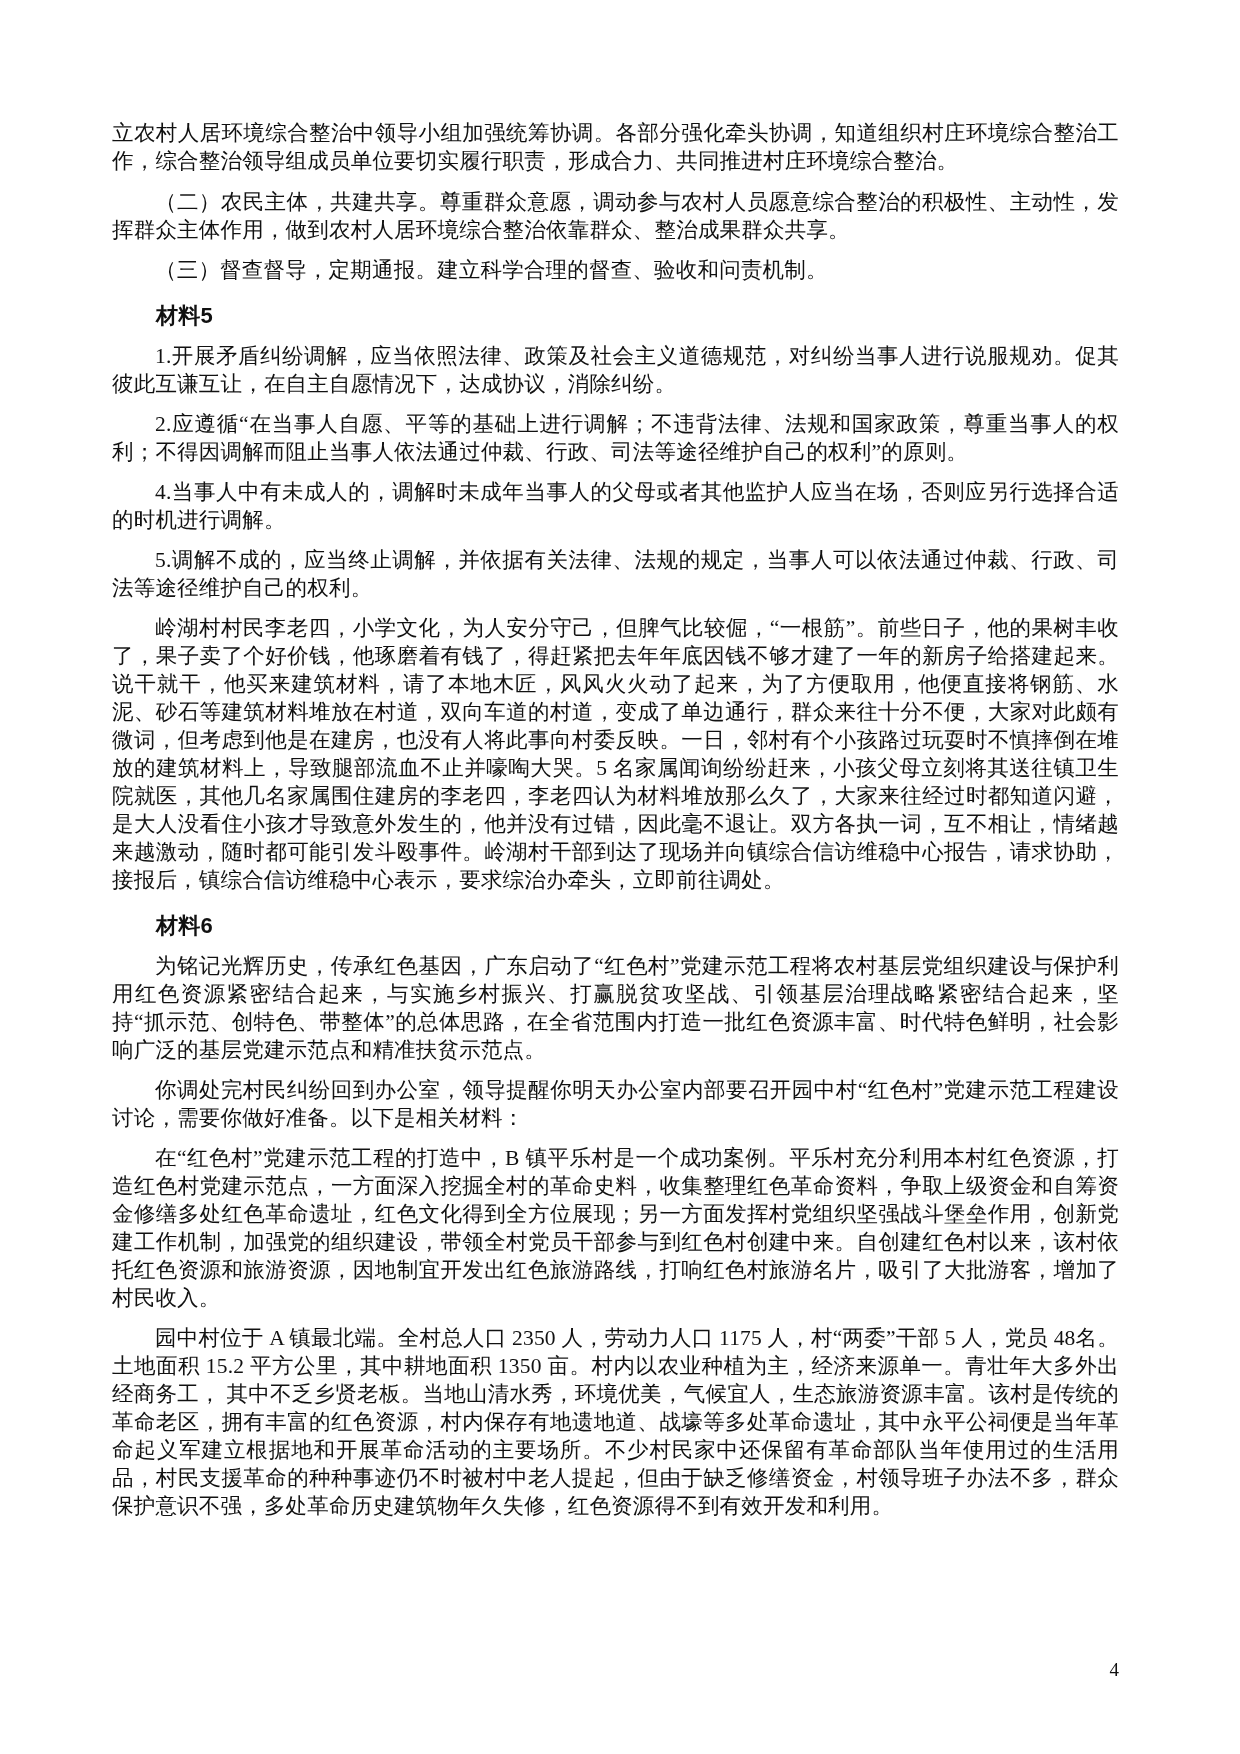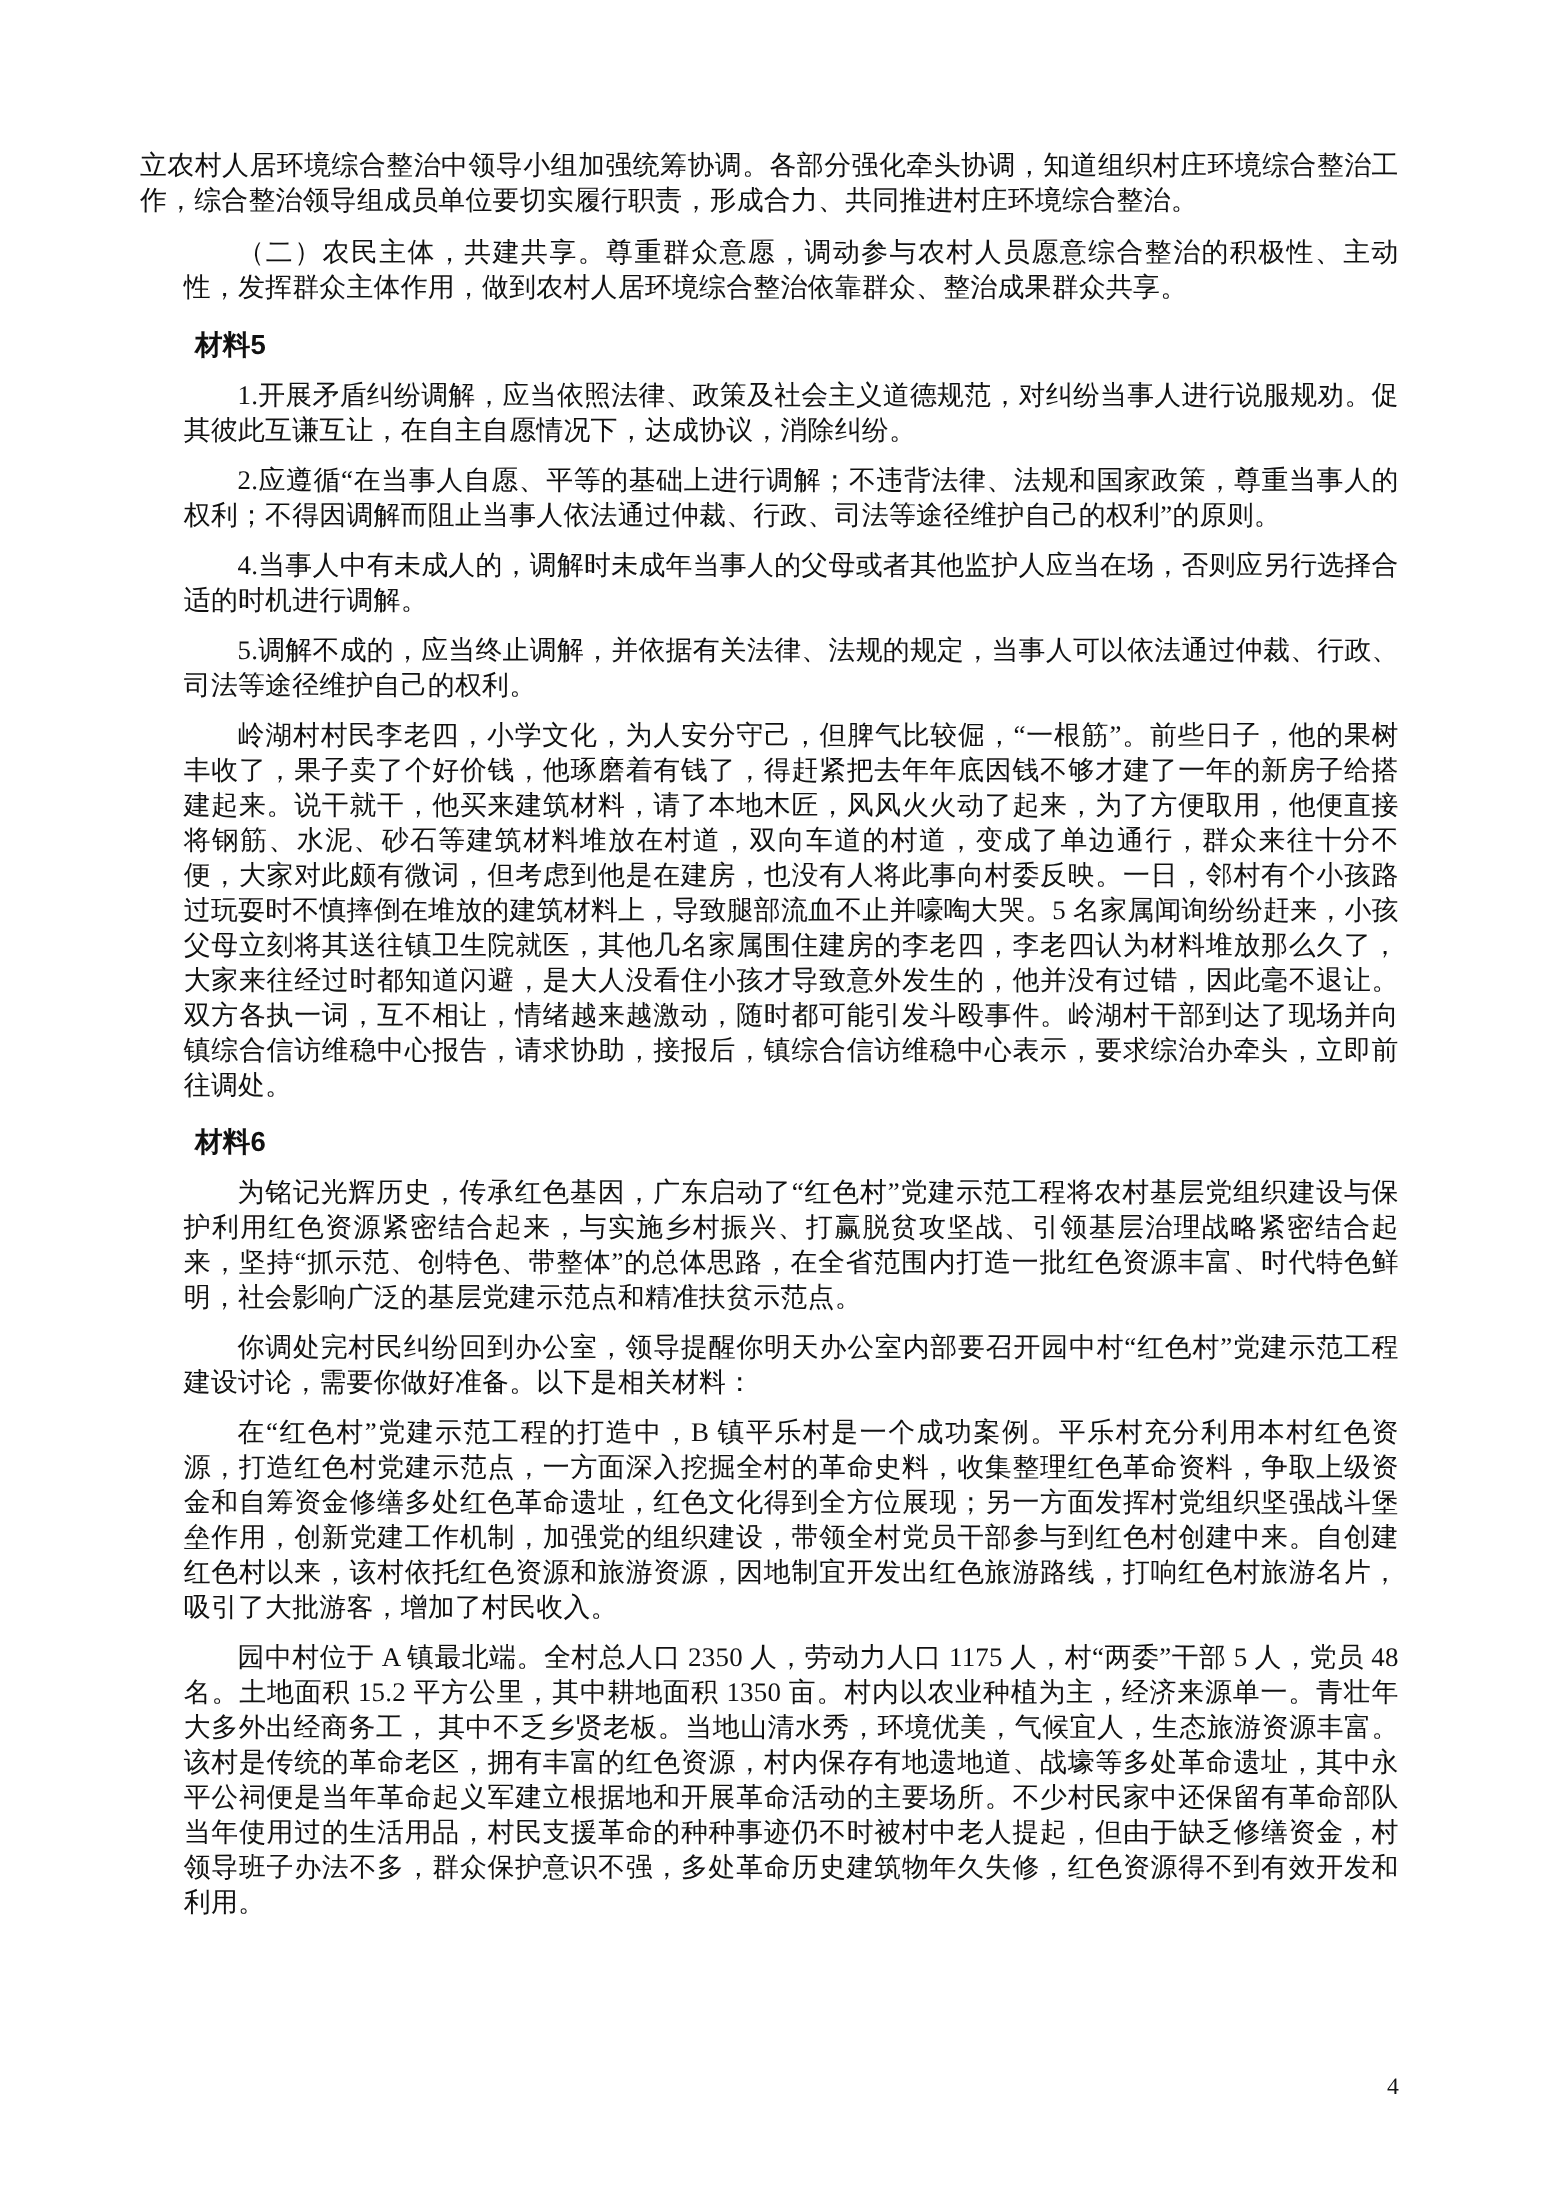--- a/index.html
+++ b/index.html
@@ -26,21 +26,20 @@
     line-height: 28px;
     text-align: justify;
     letter-spacing: 0.2px;
   }
   .content p {
     margin: 0 0 12px 0;
     padding: 0;
   }
   .content p.indent {
     text-indent: 2em;
-    margin-left: 35px;
   }
   .content p.noindent {
     text-indent: 0;
     font-family: Liberation Mono, monospace;
   }
   .content p.heading {
     font-family: "Liberation Sans", "DejaVu Sans", sans-serif;
     font-weight: bold;
     text-indent: 2em;
     margin-top: 18px;
@@ -59,20 +58,21 @@
     font-family: "Liberation Serif", "DejaVu Serif", serif;
   }
 </style>
 </head>
 <body>
 
 <div class="page">
   <div class="content">
     <p class="noindent">立农村人居环境综合整治中领导小组加强统筹协调。各部分强化牵头协调，知道组织村庄环境综合整治工作，综合整治领导组成员单位要切实履行职责，形成合力、共同推进村庄环境综合整治。</p>
     <p class="indent">（二）农民主体，共建共享。尊重群众意愿，调动参与农村人员愿意综合整治的积极性、主动性，发挥群众主体作用，做到农村人居环境综合整治依靠群众、整治成果群众共享。</p>
+    <p class="indent">（三）督查督导，定期通报。建立科学合理的督查、验收和问责机制。</p>
     <p class="heading">材料5</p>
     <p class="indent">1.开展矛盾纠纷调解，应当依照法律、政策及社会主义道德规范，对纠纷当事人进行说服规劝。促其彼此互谦互让，在自主自愿情况下，达成协议，消除纠纷。</p>
     <p class="indent">2.应遵循“在当事人自愿、平等的基础上进行调解；不违背法律、法规和国家政策，尊重当事人的权利；不得因调解而阻止当事人依法通过仲裁、行政、司法等途径维护自己的权利”的原则。</p>
     <p class="indent">4.当事人中有未成人的，调解时未成年当事人的父母或者其他监护人应当在场，否则应另行选择合适的时机进行调解。</p>
     <p class="indent">5.调解不成的，应当终止调解，并依据有关法律、法规的规定，当事人可以依法通过仲裁、行政、司法等途径维护自己的权利。</p>
     <p class="indent">岭湖村村民李老四，小学文化，为人安分守己，但脾气比较倔，“一根筋”。前些日子，他的果树丰收了，果子卖了个好价钱，他琢磨着有钱了，得赶紧把去年年底因钱不够才建了一年的新房子给搭建起来。说干就干，他买来建筑材料，请了本地木匠，风风火火动了起来，为了方便取用，他便直接将钢筋、水泥、砂石等建筑材料堆放在村道，双向车道的村道，变成了单边通行，群众来往十分不便，大家对此颇有微词，但考虑到他是在建房，也没有人将此事向村委反映。一日，邻村有个小孩路过玩耍时不慎摔倒在堆放的建筑材料上，导致腿部流血不止并嚎啕大哭。5 名家属闻询纷纷赶来，小孩父母立刻将其送往镇卫生院就医，其他几名家属围住建房的李老四，李老四认为材料堆放那么久了，大家来往经过时都知道闪避，是大人没看住小孩才导致意外发生的，他并没有过错，因此毫不退让。双方各执一词，互不相让，情绪越来越激动，随时都可能引发斗殴事件。岭湖村干部到达了现场并向镇综合信访维稳中心报告，请求协助，接报后，镇综合信访维稳中心表示，要求综治办牵头，立即前往调处。</p>
     <p class="heading">材料6</p>
     <p class="indent">为铭记光辉历史，传承红色基因，广东启动了“红色村”党建示范工程将农村基层党组织建设与保护利用红色资源紧密结合起来，与实施乡村振兴、打赢脱贫攻坚战、引领基层治理战略紧密结合起来，坚持“抓示范、创特色、带整体”的总体思路，在全省范围内打造一批红色资源丰富、时代特色鲜明，社会影响广泛的基层党建示范点和精准扶贫示范点。</p>
     <p class="indent">你调处完村民纠纷回到办公室，领导提醒你明天办公室内部要召开园中村“红色村”党建示范工程建设讨论，需要你做好准备。以下是相关材料：</p>
     <p class="indent">在“红色村”党建示范工程的打造中，B 镇平乐村是一个成功案例。平乐村充分利用本村红色资源，打造红色村党建示范点，一方面深入挖掘全村的革命史料，收集整理红色革命资料，争取上级资金和自筹资金修缮多处红色革命遗址，红色文化得到全方位展现；另一方面发挥村党组织坚强战斗堡垒作用，创新党建工作机制，加强党的组织建设，带领全村党员干部参与到红色村创建中来。自创建红色村以来，该村依托红色资源和旅游资源，因地制宜开发出红色旅游路线，打响红色村旅游名片，吸引了大批游客，增加了村民收入。</p>

